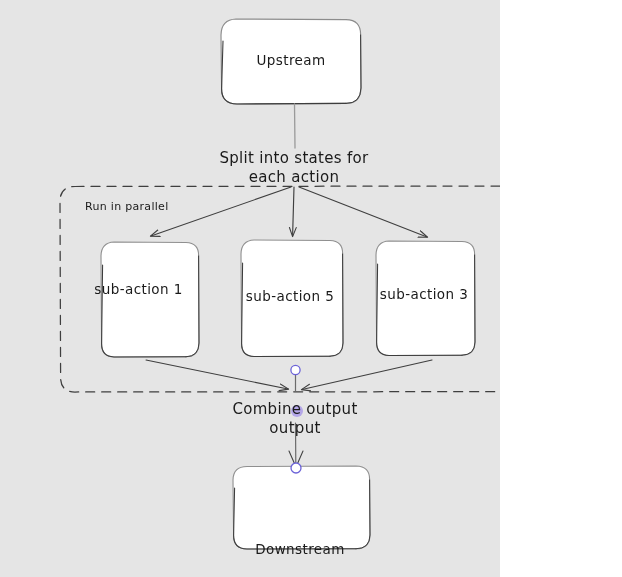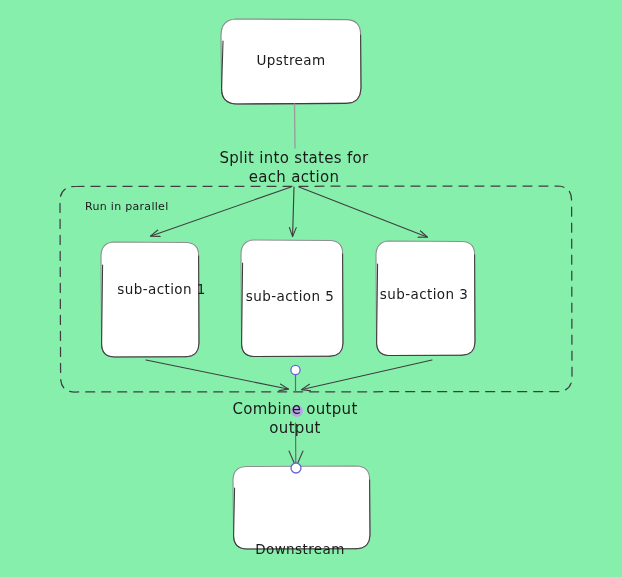--- a/index.html
+++ b/index.html
@@ -2,23 +2,23 @@
 <html><head>
 <meta charset="utf-8">
 <style>
   html, body {
     margin: 0;
     padding: 0;
     background: #ffffff;
   }
   #canvas {
     position: relative;
-    width: 622px;
+    width: 500px;
     height: 577px;
-    background: #86efac;
+    background: #e5e5e5;
     overflow: hidden;
     font-family: "DejaVu Sans", sans-serif;
   }
   svg.layer {
     position: absolute;
     top: 0;
     left: 0;
     width: 622px;
     height: 577px;
   }
@@ -142,21 +142,21 @@
       <circle cx="297" cy="411" r="6" fill="#b4a7e8"></circle>
     </g>
   </svg>
 
   <div class="node-label centered" style="left:291px; top:61px;">Upstream</div>
 
   <div class="edge-label centered" style="left:294px; top:168px;"><span>Split into states for</span><br><span>each action</span></div>
 
   <div class="group-label" style="left:85px; top:200px;">Run in parallel</div>
 
-  <div class="node-label centered" style="left:154px; top:290px;padding-left:15px;">sub-action 1</div>
+  <div class="node-label centered" style="left:131px; top:290px;padding-left:15px;">sub-action 1</div>
 
   <div class="node-label centered" style="left:290px; top:297px;">sub-action 5</div>
 
   <div class="node-label centered" style="left:424px; top:295px;">sub-action 3</div>
 
   <div class="edge-label centered" style="left:295px; top:419px;text-align:center;"><span>Combine output</span><br><span>output</span></div>
 
   <div class="node-label centered" style="left:300px; top:524px;margin-top:26px;">Downstream</div>
 
 </div>

